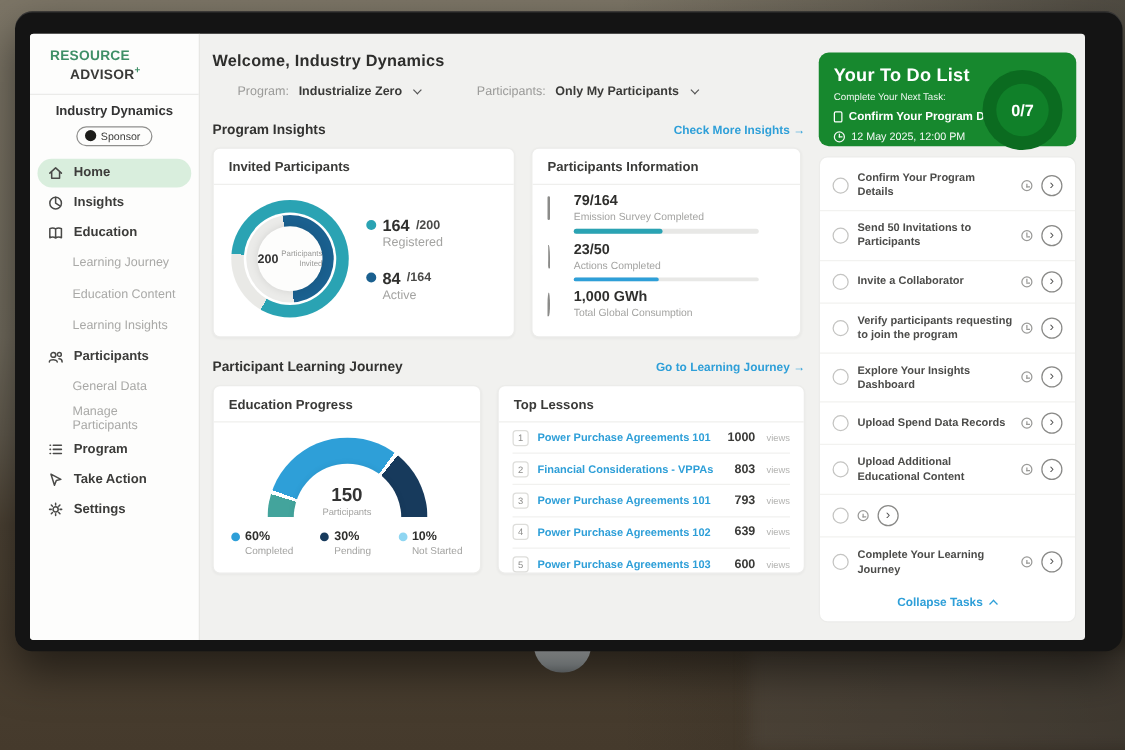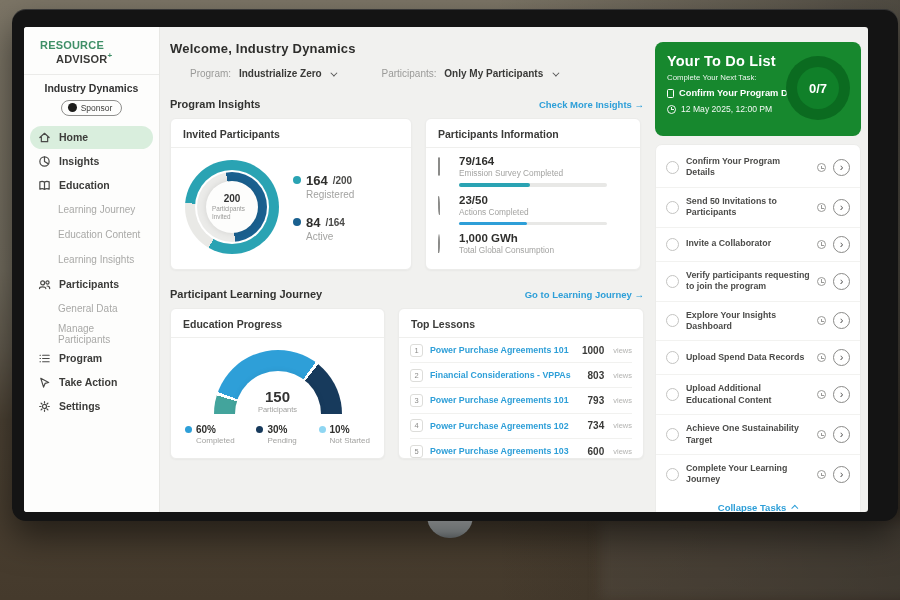--- a/index.html
+++ b/index.html
@@ -47,21 +47,21 @@
   .card { background:#fff; border:1px solid #ececea; border-radius:6px; box-shadow:0 1px 2px rgba(0,0,0,.04); }
   .card-head { font-size:10.5px; font-weight:bold; color:#3a3a38; padding:9px 12px 7px; border-bottom:1px solid #efefed; }
 
   
   .card-invited { width:242px; height:152px; }
   .invited-body { display:flex; align-items:center; padding:12px 10px 0 14px; gap:14px; }
   .donut1 { position:relative; width:94px; height:94px; border-radius:50%; }
   .hole1 { position:absolute; inset:10px; border-radius:50%; background:#fff; }
   .ring2 { position:absolute; inset:12px; border-radius:50%; }
   .hole2 { position:absolute; inset:21px; border-radius:50%; background:#fdfdfc; box-shadow:0 0 7px rgba(0,0,0,.10);
-    display:flex; flex-direction:column; justify-content:center; align-items:center; text-align:left; }
+    display:flex; flex-direction:row; justify-content:center; align-items:center; text-align:right; }
   .hole2 .v { font-size:10px; font-weight:bold; color:#333; }
   .hole2 .l { font-size:6.3px; color:#9a9a98; width:40px; line-height:1.25; margin-top:1px; }
   .dleg { display:flex; flex-direction:column; gap:15px; }
   .dleg-item .row1 { display:flex; align-items:center; gap:5px; }
   .ldot { width:8px; height:8px; border-radius:50%; }
   .dleg .v { font-size:13px; font-weight:bold; color:#2f2f2d; }
   .dleg .t { font-size:10px; font-weight:bold; color:#4a4a48; }
   .dleg .lab { font-size:10px; color:#a3a3a1; margin:1px 0 0 13px; }
 
   
@@ -95,21 +95,21 @@
   .lesson { display:flex; align-items:center; gap:7px; height:25.2px; margin:0 11px; border-bottom:1px solid #f1f1ef; }
   .lesson:last-child { border-bottom:none; }
   .rank { flex:0 0 13px; height:13px; border:1px solid #ddddda; border-radius:3px; font-size:7.5px; color:#8b8b89;
     display:flex; align-items:center; justify-content:center; }
   .l-title { flex:1; font-size:8.8px; font-weight:bold; color:#2e9fd8; cursor:pointer; }
   .l-views { font-size:10px; font-weight:bold; color:#3a3a38; }
   .l-suffix { font-size:7.5px; color:#b3b3b1; margin-left:2px; }
 
   
   .todo { position:absolute; left:631px; top:15px; width:206px; }
-  .todo-green { position:relative; background:#17882e; border-radius:8px; height:94px; padding:11px 12px; color:#fff; }
+  .todo-green { position:relative; background:#17882e; border-radius:8px; height:75px; padding:11px 12px; color:#fff; }
   .todo-green .tt { font-size:14.5px; font-weight:bold; letter-spacing:.2px; }
   .todo-green .sub { font-size:7.8px; margin-top:4px; opacity:.92; }
   .todo-green .task { display:flex; align-items:center; gap:5px; font-size:9.3px; font-weight:bold; margin-top:6px; }
   .todo-green .due { display:flex; align-items:center; gap:5px; font-size:8.6px; margin-top:6px; opacity:.95; }
   .wclip { width:7px; height:9px; border:1px solid #fff; border-radius:1.5px; }
   .clock { position:relative; width:9px; height:9px; border:1px solid currentColor; border-radius:50%; flex:0 0 9px; }
   .clock::before { content:""; position:absolute; left:3.4px; top:1.6px; width:1px; height:3px; background:currentColor; }
   .clock::after { content:""; position:absolute; left:3.4px; top:3.9px; width:2.6px; height:1px; background:currentColor; }
   .ring { position:absolute; right:11px; top:14px; width:64px; height:64px; border-radius:50%; background:#0b6b20;
     display:flex; align-items:center; justify-content:center; }
@@ -366,21 +366,21 @@
             </div>
             <div class="lesson">
               <span class="rank">3</span>
               <span class="l-title">Power Purchase Agreements 101</span>
               <span class="l-views">793</span>
               <span class="l-suffix">views</span>
             </div>
             <div class="lesson">
               <span class="rank">4</span>
               <span class="l-title">Power Purchase Agreements 102</span>
-              <span class="l-views">734</span>
+              <span class="l-views">639</span>
               <span class="l-suffix">views</span>
             </div>
             <div class="lesson">
               <span class="rank">5</span>
               <span class="l-title">Power Purchase Agreements 103</span>
               <span class="l-views">600</span>
               <span class="l-suffix">views</span>
             </div>
           </div>
         </div>
@@ -441,21 +441,20 @@
             <span class="task-go">›</span>
           </div>
           <div class="task-row">
             <span class="task-check"></span>
             <span class="task-label">Upload Additional Educational Content</span>
             <span class="clock task-clock"></span>
             <span class="task-go">›</span>
           </div>
           <div class="task-row">
             <span class="task-check"></span>
-            <span class="task-label">Achieve One Sustainability Target</span>
             <span class="clock task-clock"></span>
             <span class="task-go">›</span>
           </div>
           <div class="task-row" style="border-bottom:none">
             <span class="task-check"></span>
             <span class="task-label">Complete Your Learning Journey</span>
             <span class="clock task-clock"></span>
             <span class="task-go">›</span>
           </div>
           <div class="collapse">

